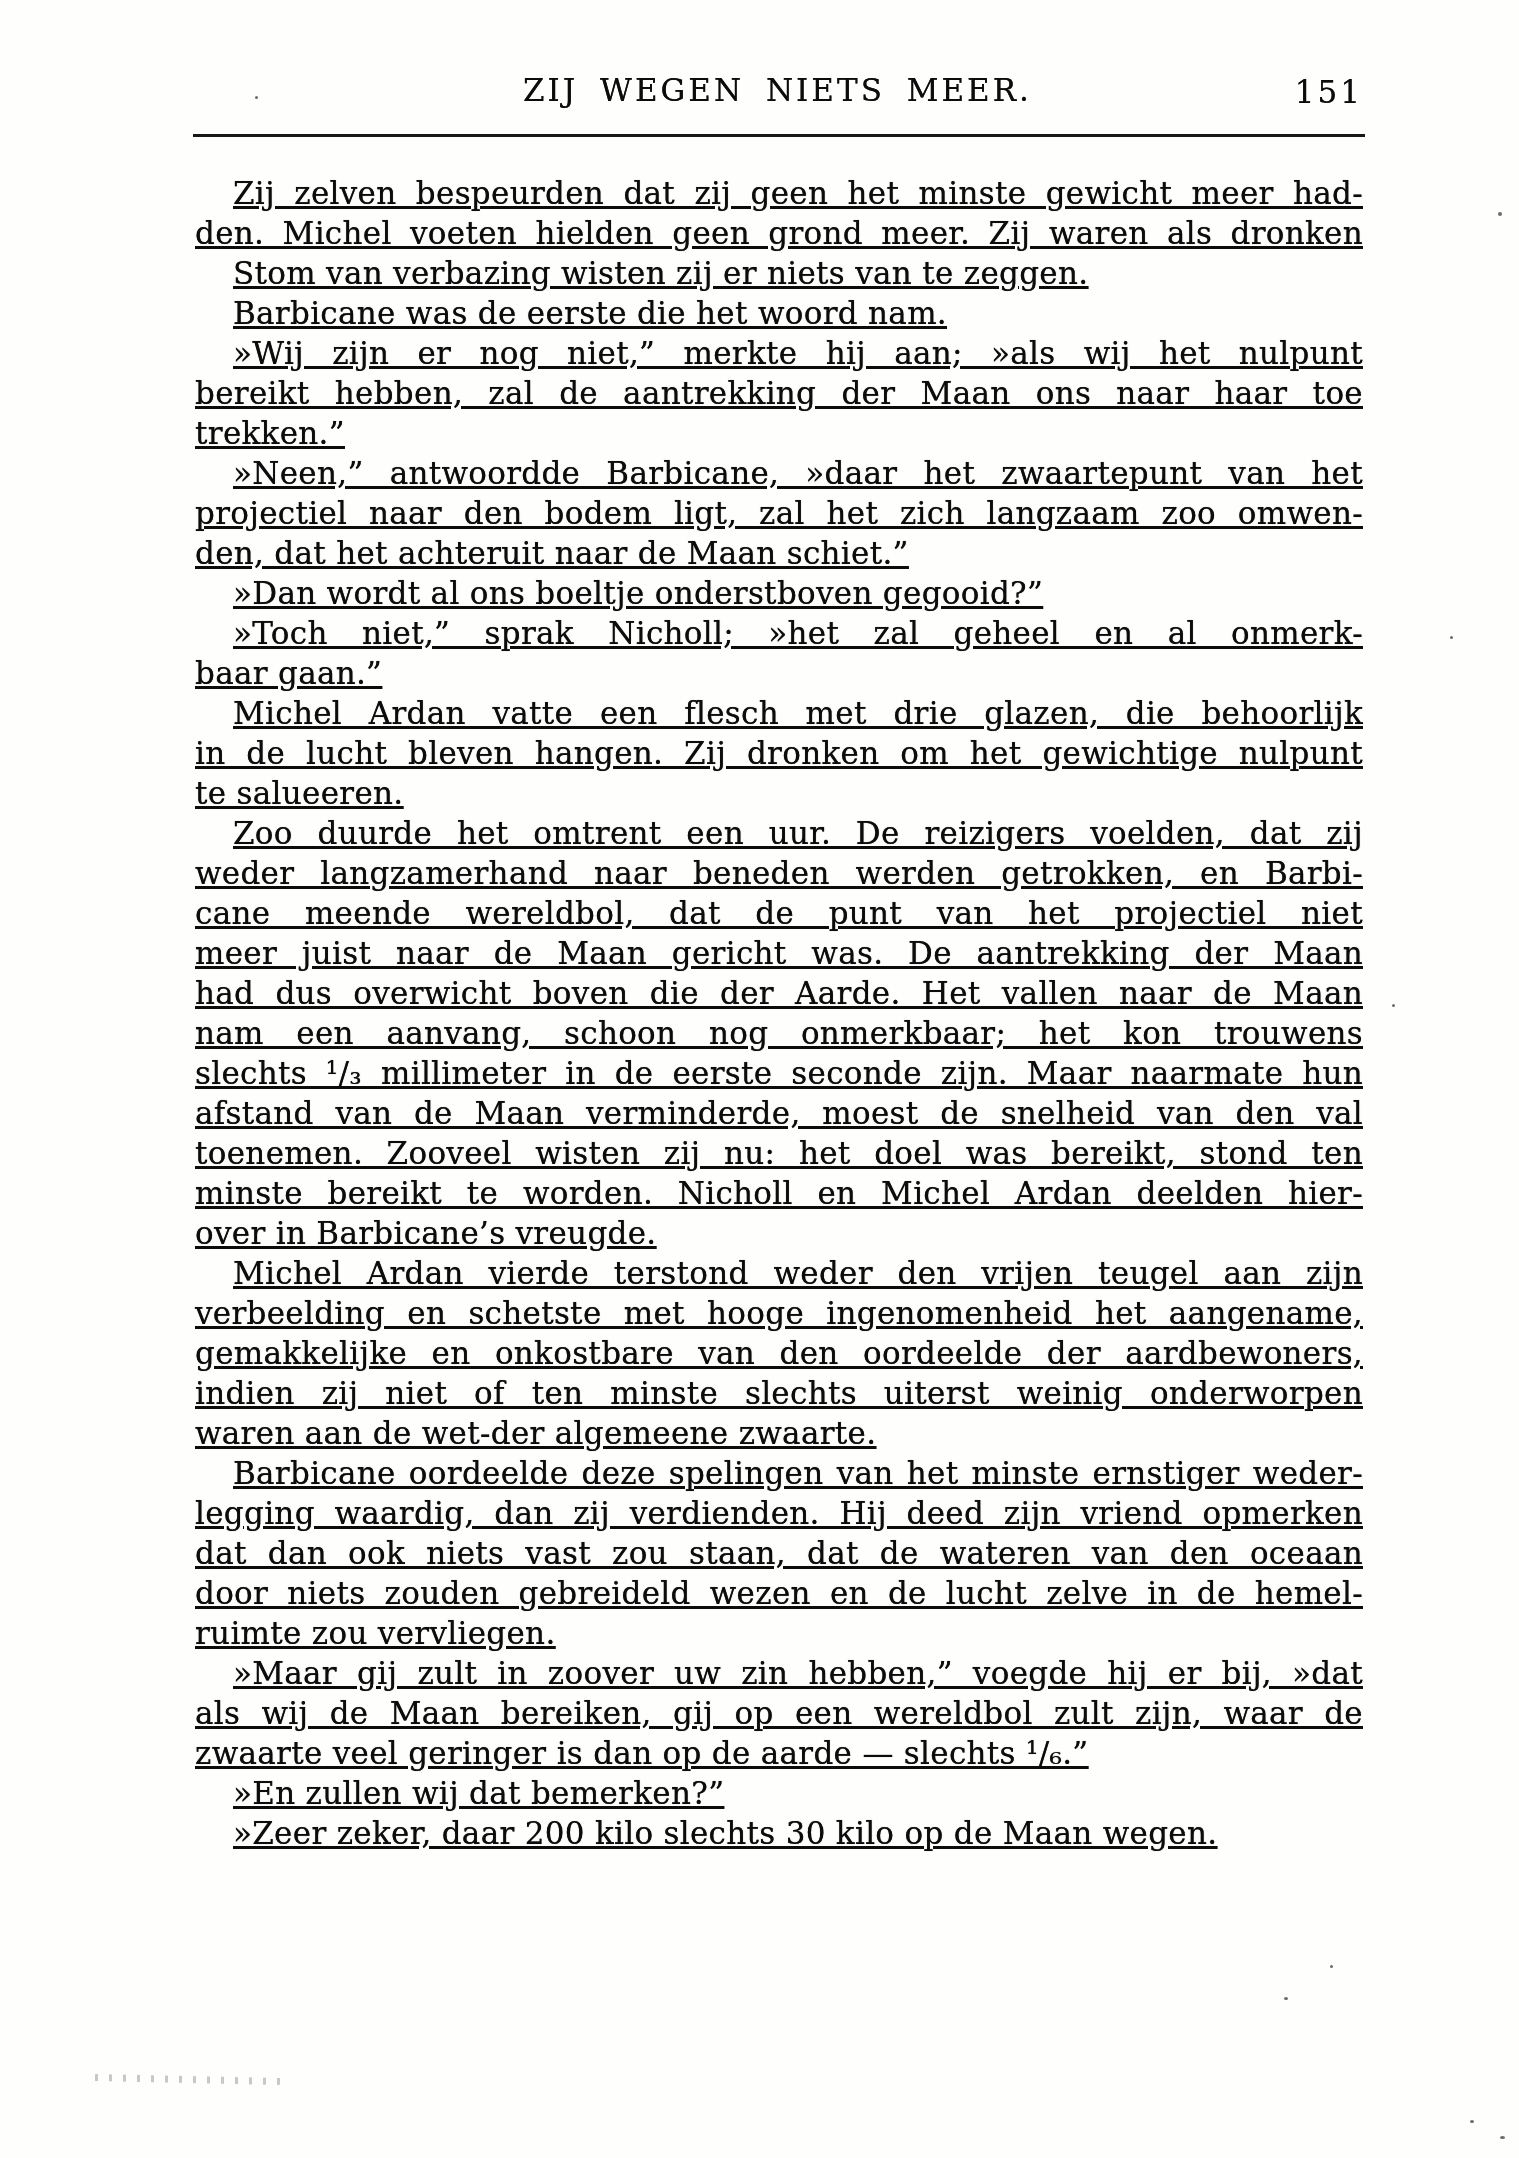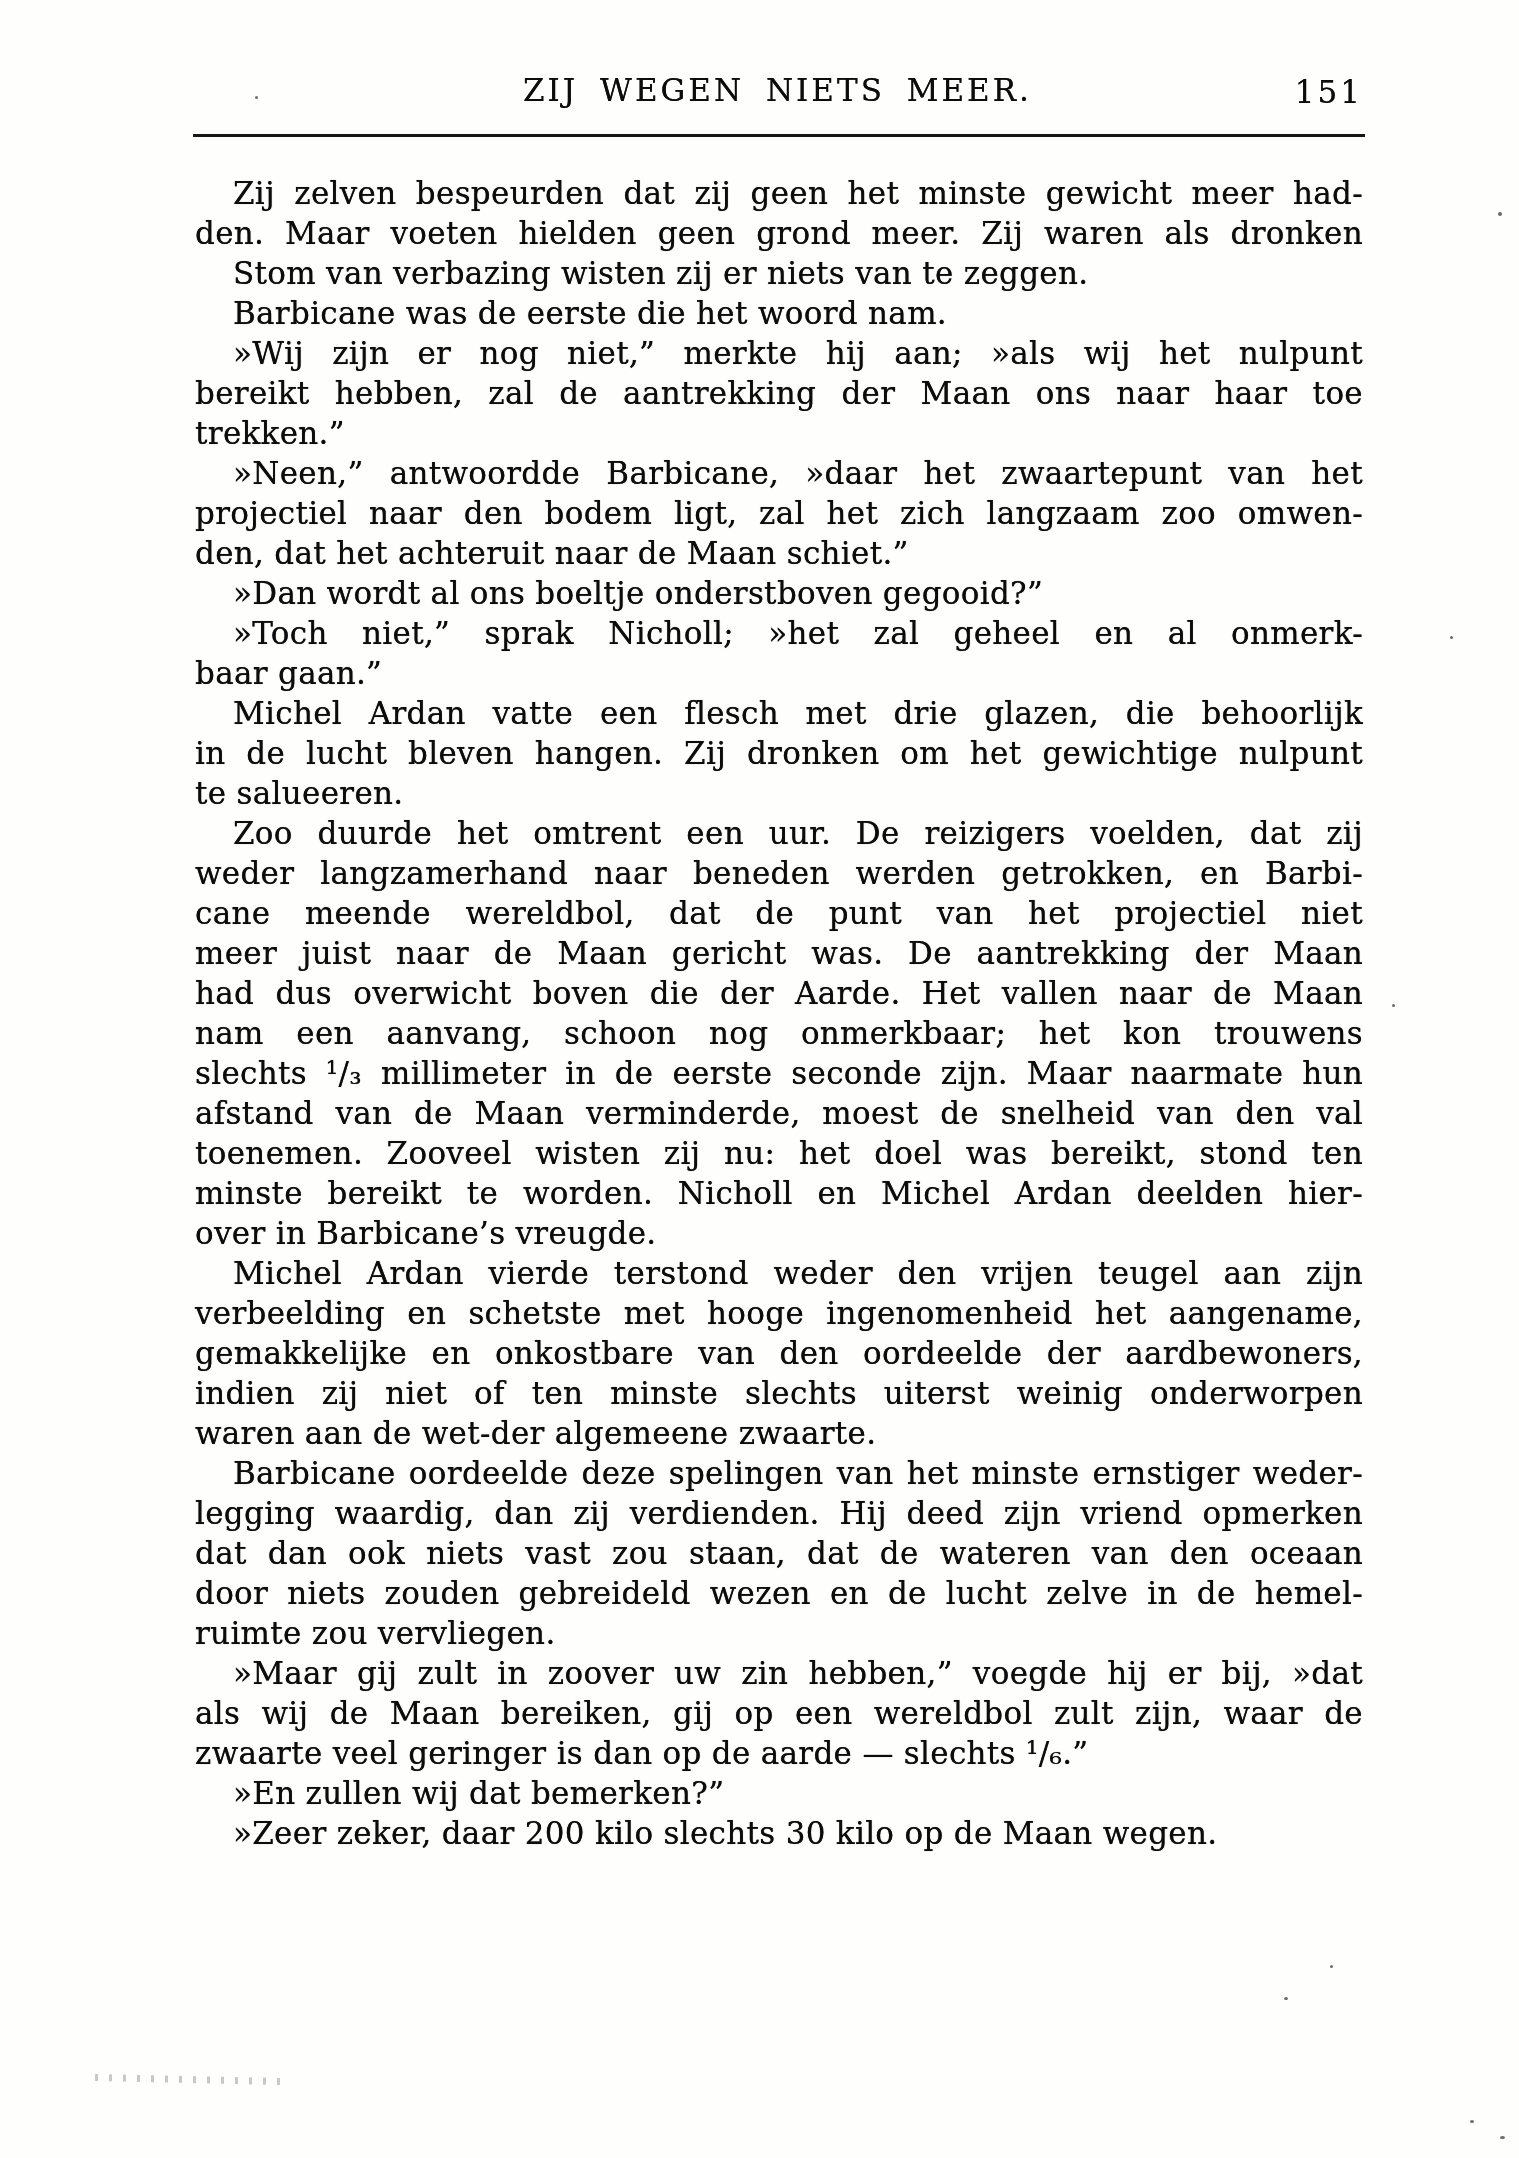--- a/index.html
+++ b/index.html
@@ -62,20 +62,21 @@
   .line {
     height: 40px;
     line-height: 40px;
     font-size: 31px;
     letter-spacing: 0.3px;
     white-space: pre;
     text-align: justify;
     text-align-last: justify;
     -moz-text-align-last: justify;
     text-shadow: 0 0 0.7px rgba(0,0,0,0.8);
+    text-decoration: underline;
   }
   .line.first { text-indent: 38px; }
   .line.last  { text-align: left; text-align-last: left; -moz-text-align-last: left; }
   
   .speck {
     position: absolute;
     background: #6b6b6b;
     border-radius: 50%;
   }
   .smudge {
@@ -97,21 +98,21 @@
 
   <div class="running-title">ZIJ WEGEN NIETS MEER.</div>
 
   <div class="page-number">151</div>
 
   <div class="header-rule"></div>
 
   <div class="page-body">
       <div class="paragraph">
         <div class="line first">Zij zelven bespeurden dat zij geen het minste gewicht meer had-</div>
-        <div class="line">den. Maar voeten hielden geen grond meer. Zij waren als dronken</div>
+        <div class="line">den. Michel voeten hielden geen grond meer. Zij waren als dronken</div>
       </div>
       <div class="paragraph">
         <div class="line first last">Stom van verbazing wisten zij er niets van te zeggen.</div>
       </div>
       <div class="paragraph">
         <div class="line first last">Barbicane was de eerste die het woord nam.</div>
       </div>
       <div class="paragraph">
         <div class="line first">»Wij zijn er nog niet,” merkte hij aan; »als wij het nulpunt</div>
         <div class="line">bereikt hebben, zal de aantrekking der Maan ons naar haar toe</div>

